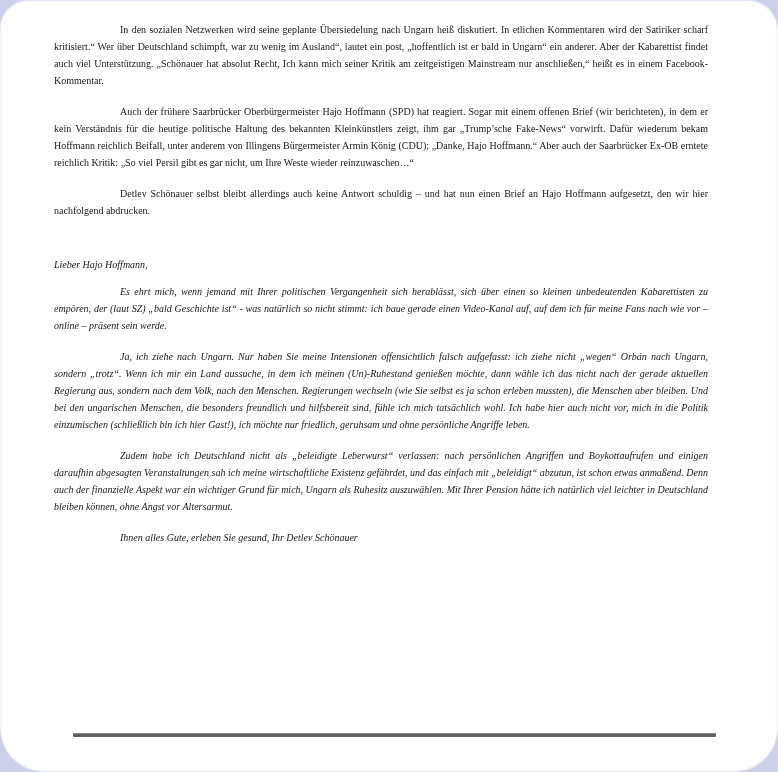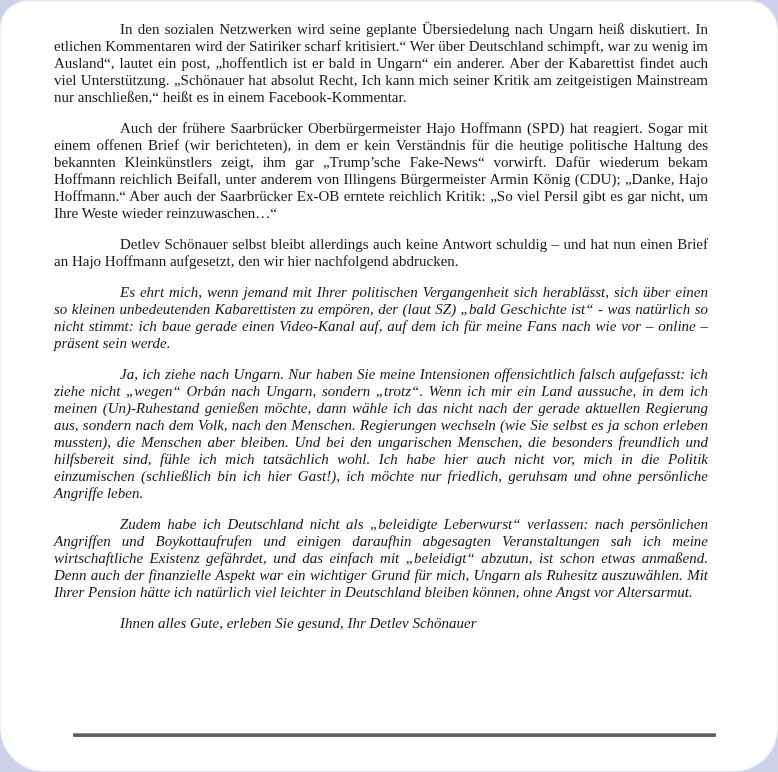--- a/index.html
+++ b/index.html
@@ -18,21 +18,21 @@
     border-radius: 28px 30px 44px 44px;
     box-shadow: inset 0 1px 2px rgba(190,195,225,0.45),
                 inset 0 -1px 2px rgba(190,195,225,0.45);
     color: #171717;
   }
   .text-block {
     position: absolute;
     top: 21px;
     left: 54px;
     right: 70px;
-    font-size: 15px;
+    font-size: 10px;
     line-height: 17px;
     text-align: justify;
   }
   .text-block p {
     margin: 0 0 14px 0;
     text-indent: 66px;
   }
   .roman { font-style: normal; }
   .italic { font-style: italic; }
   .salutation {
@@ -59,20 +59,21 @@
 
 <div class="page">
   <div class="text-block">
 
     <p class="roman">In den sozialen Netzwerken wird seine geplante Übersiedelung nach Ungarn heiß diskutiert. In etlichen Kommentaren wird der Satiriker scharf kritisiert.“ Wer über Deutschland schimpft, war zu wenig im Ausland“, lautet ein post, „hoffentlich ist er bald in Ungarn“ ein anderer. Aber der Kabarettist findet auch viel Unterstützung. „Schönauer hat absolut Recht, Ich kann mich seiner Kritik am zeitgeistigen Mainstream nur anschließen,“ heißt es in einem Facebook-Kommentar.</p>
 
     <p class="roman">Auch der frühere Saarbrücker Oberbürgermeister Hajo Hoffmann (SPD) hat reagiert. Sogar mit einem offenen Brief (wir berichteten), in dem er kein Verständnis für die heutige politische Haltung des bekannten Kleinkünstlers zeigt, ihm gar „Trump’sche Fake-News“ vorwirft. Dafür wiederum bekam Hoffmann reichlich Beifall, unter anderem von Illingens Bürgermeister Armin König (CDU); „Danke, Hajo Hoffmann.“ Aber auch der Saarbrücker Ex-OB erntete reichlich Kritik: „So viel Persil gibt es gar nicht, um Ihre Weste wieder reinzuwaschen…“</p>
 
     <p class="roman">Detlev Schönauer selbst bleibt allerdings auch keine Antwort schuldig – und hat nun einen Brief an Hajo Hoffmann aufgesetzt, den wir hier nachfolgend abdrucken.</p>
 
+    <p class="italic salutation">Lieber Hajo Hoffmann,</p>
 
     <p class="italic">Es ehrt mich, wenn jemand mit Ihrer politischen Vergangenheit sich herablässt, sich über einen so kleinen unbedeutenden Kabarettisten zu empören, der (laut SZ) „bald Geschichte ist“ - was natürlich so nicht stimmt: ich baue gerade einen Video-Kanal auf, auf dem ich für meine Fans nach wie vor – online – präsent sein werde.</p>
 
     <p class="italic">Ja, ich ziehe nach Ungarn. Nur haben Sie meine Intensionen offensichtlich falsch aufgefasst: ich ziehe nicht „wegen“ Orbán nach Ungarn, sondern „trotz“. Wenn ich mir ein Land aussuche, in dem ich meinen (Un)-Ruhestand genießen möchte, dann wähle ich das nicht nach der gerade aktuellen Regierung aus, sondern nach dem Volk, nach den Menschen. Regierungen wechseln (wie Sie selbst es ja schon erleben mussten), die Menschen aber bleiben. Und bei den ungarischen Menschen, die besonders freundlich und hilfsbereit sind, fühle ich mich tatsächlich wohl. Ich habe hier auch nicht vor, mich in die Politik einzumischen (schließlich bin ich hier Gast!), ich möchte nur friedlich, geruhsam und ohne persönliche Angriffe leben.</p>
 
     <p class="italic">Zudem habe ich Deutschland nicht als „beleidigte Leberwurst“ verlassen: nach persönlichen Angriffen und Boykottaufrufen und einigen daraufhin abgesagten Veranstaltungen sah ich meine wirtschaftliche Existenz gefährdet, und das einfach mit „beleidigt“ abzutun, ist schon etwas anmaßend. Denn auch der finanzielle Aspekt war ein wichtiger Grund für mich, Ungarn als Ruhesitz auszuwählen. Mit Ihrer Pension hätte ich natürlich viel leichter in Deutschland bleiben können, ohne Angst vor Altersarmut.</p>
 
     <p class="italic signoff">Ihnen alles Gute, erleben Sie gesund, Ihr Detlev Schönauer</p>
 
   </div>

